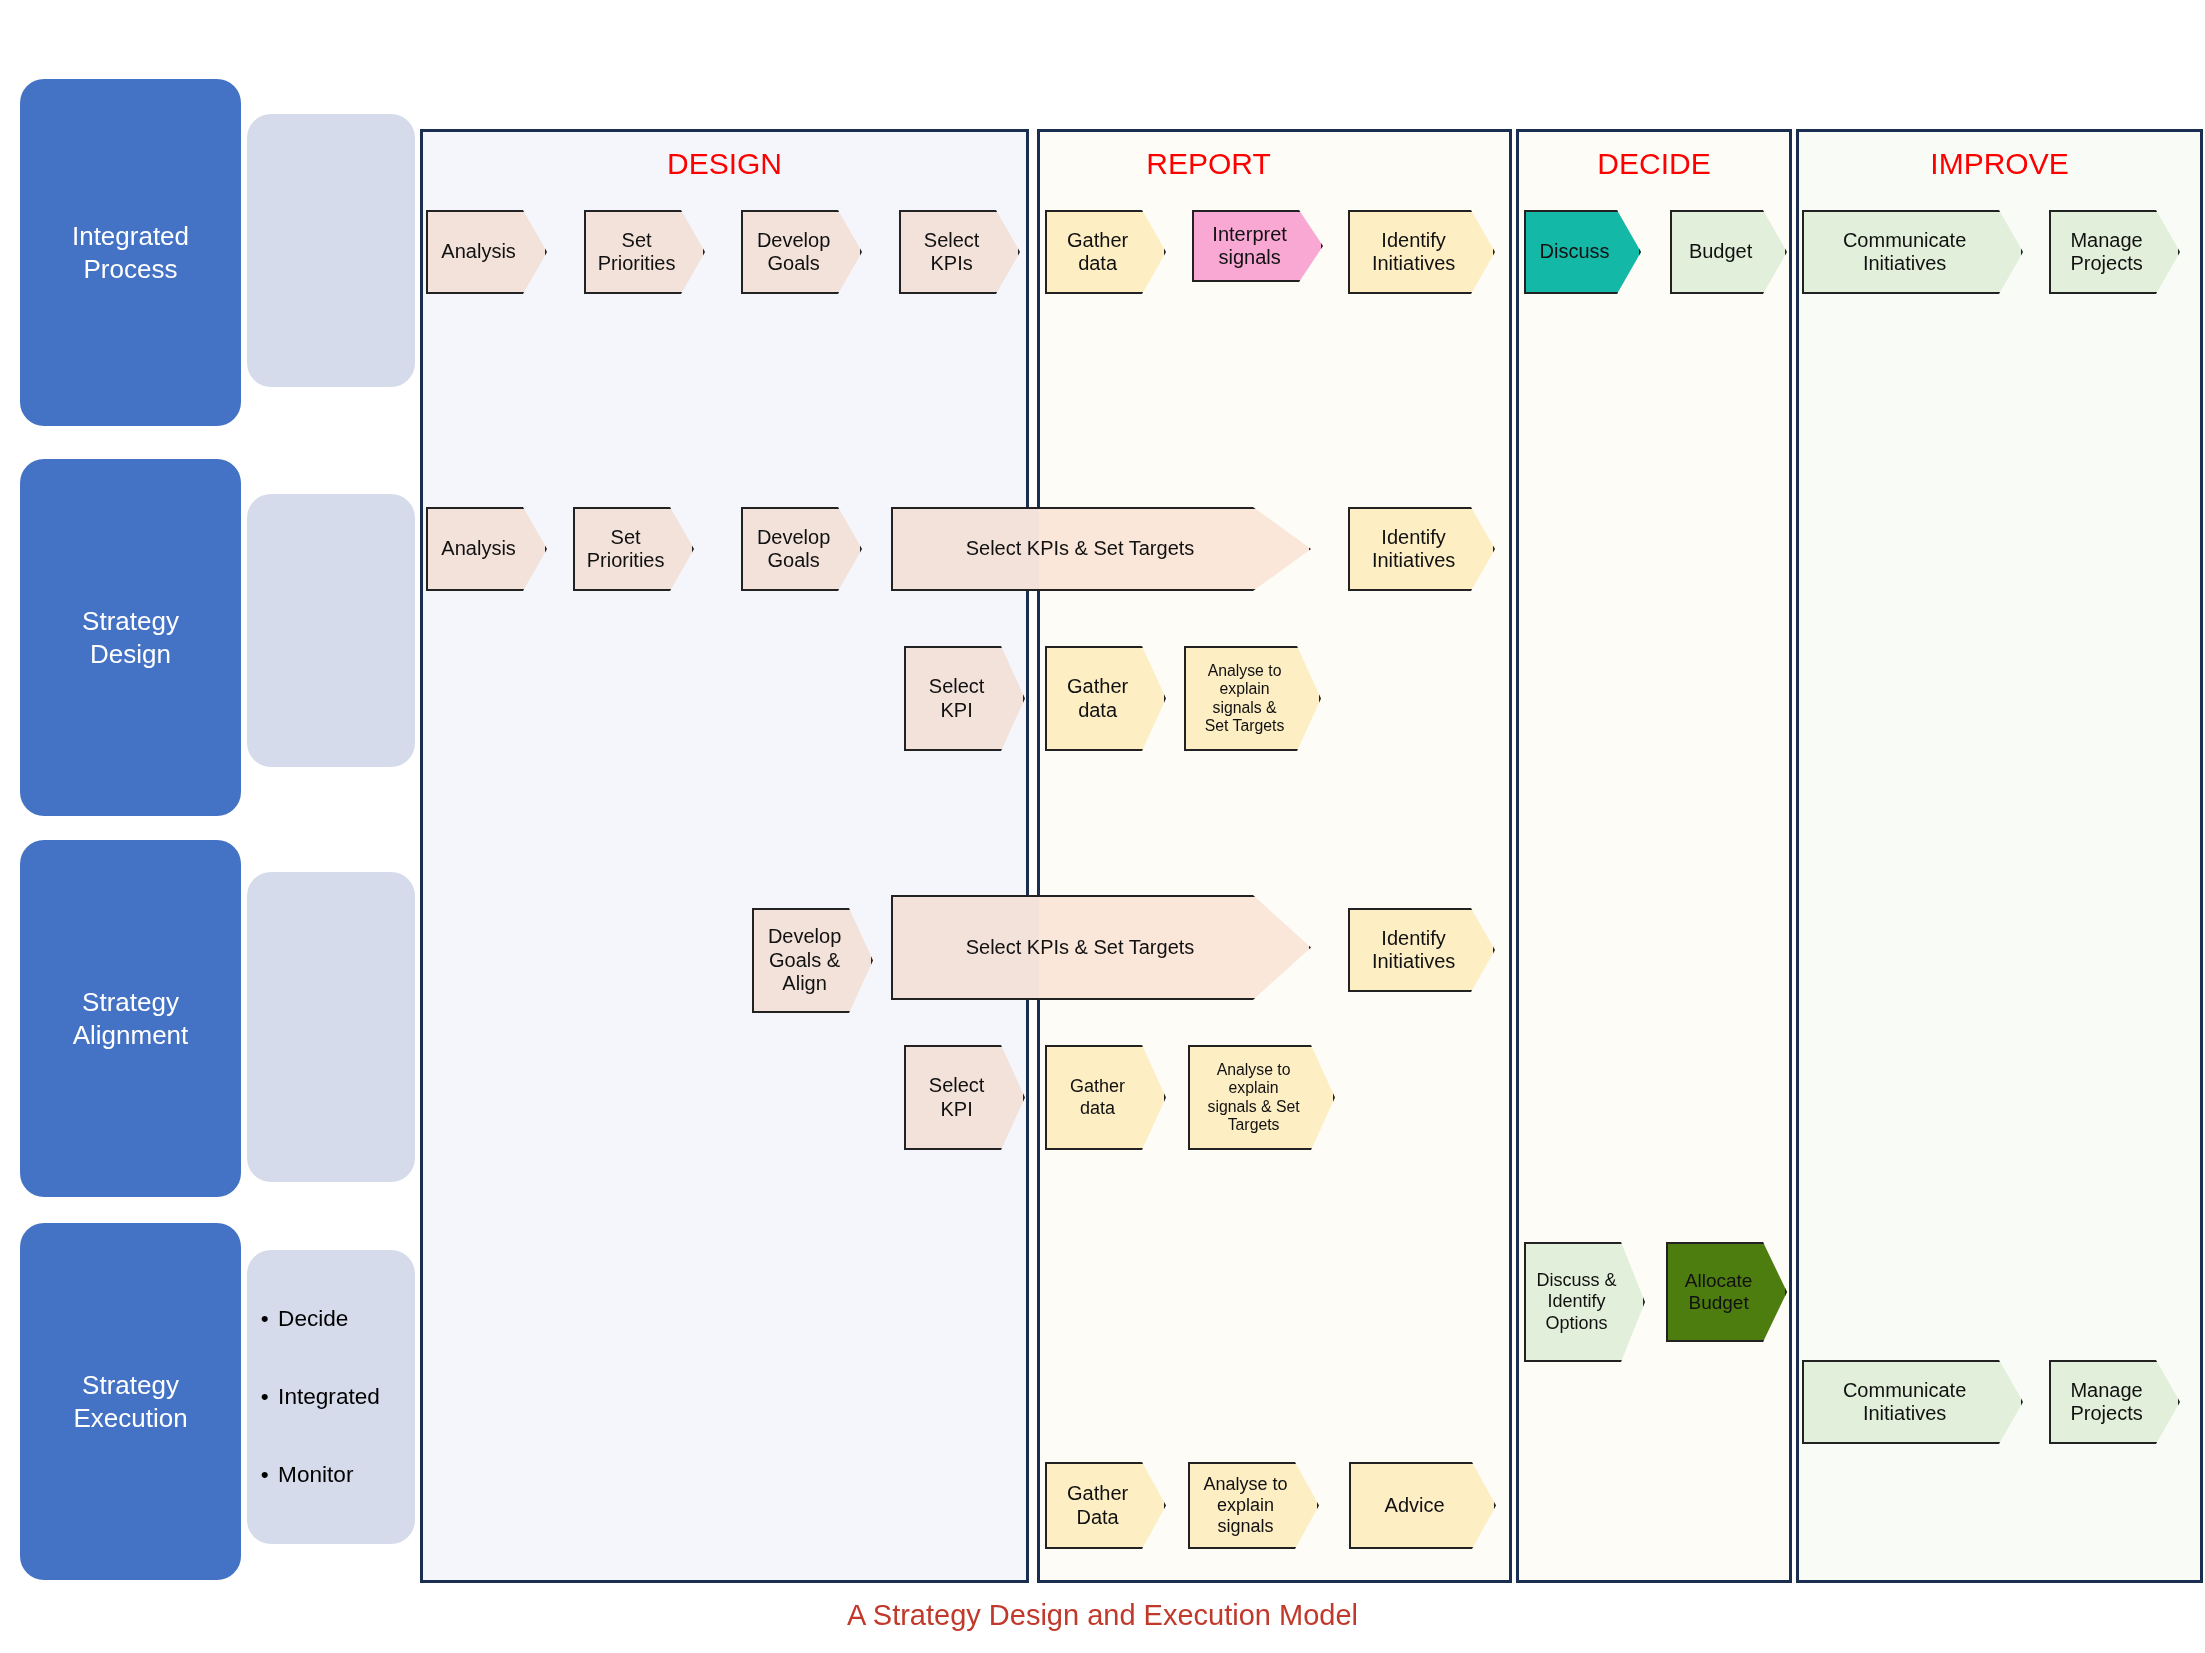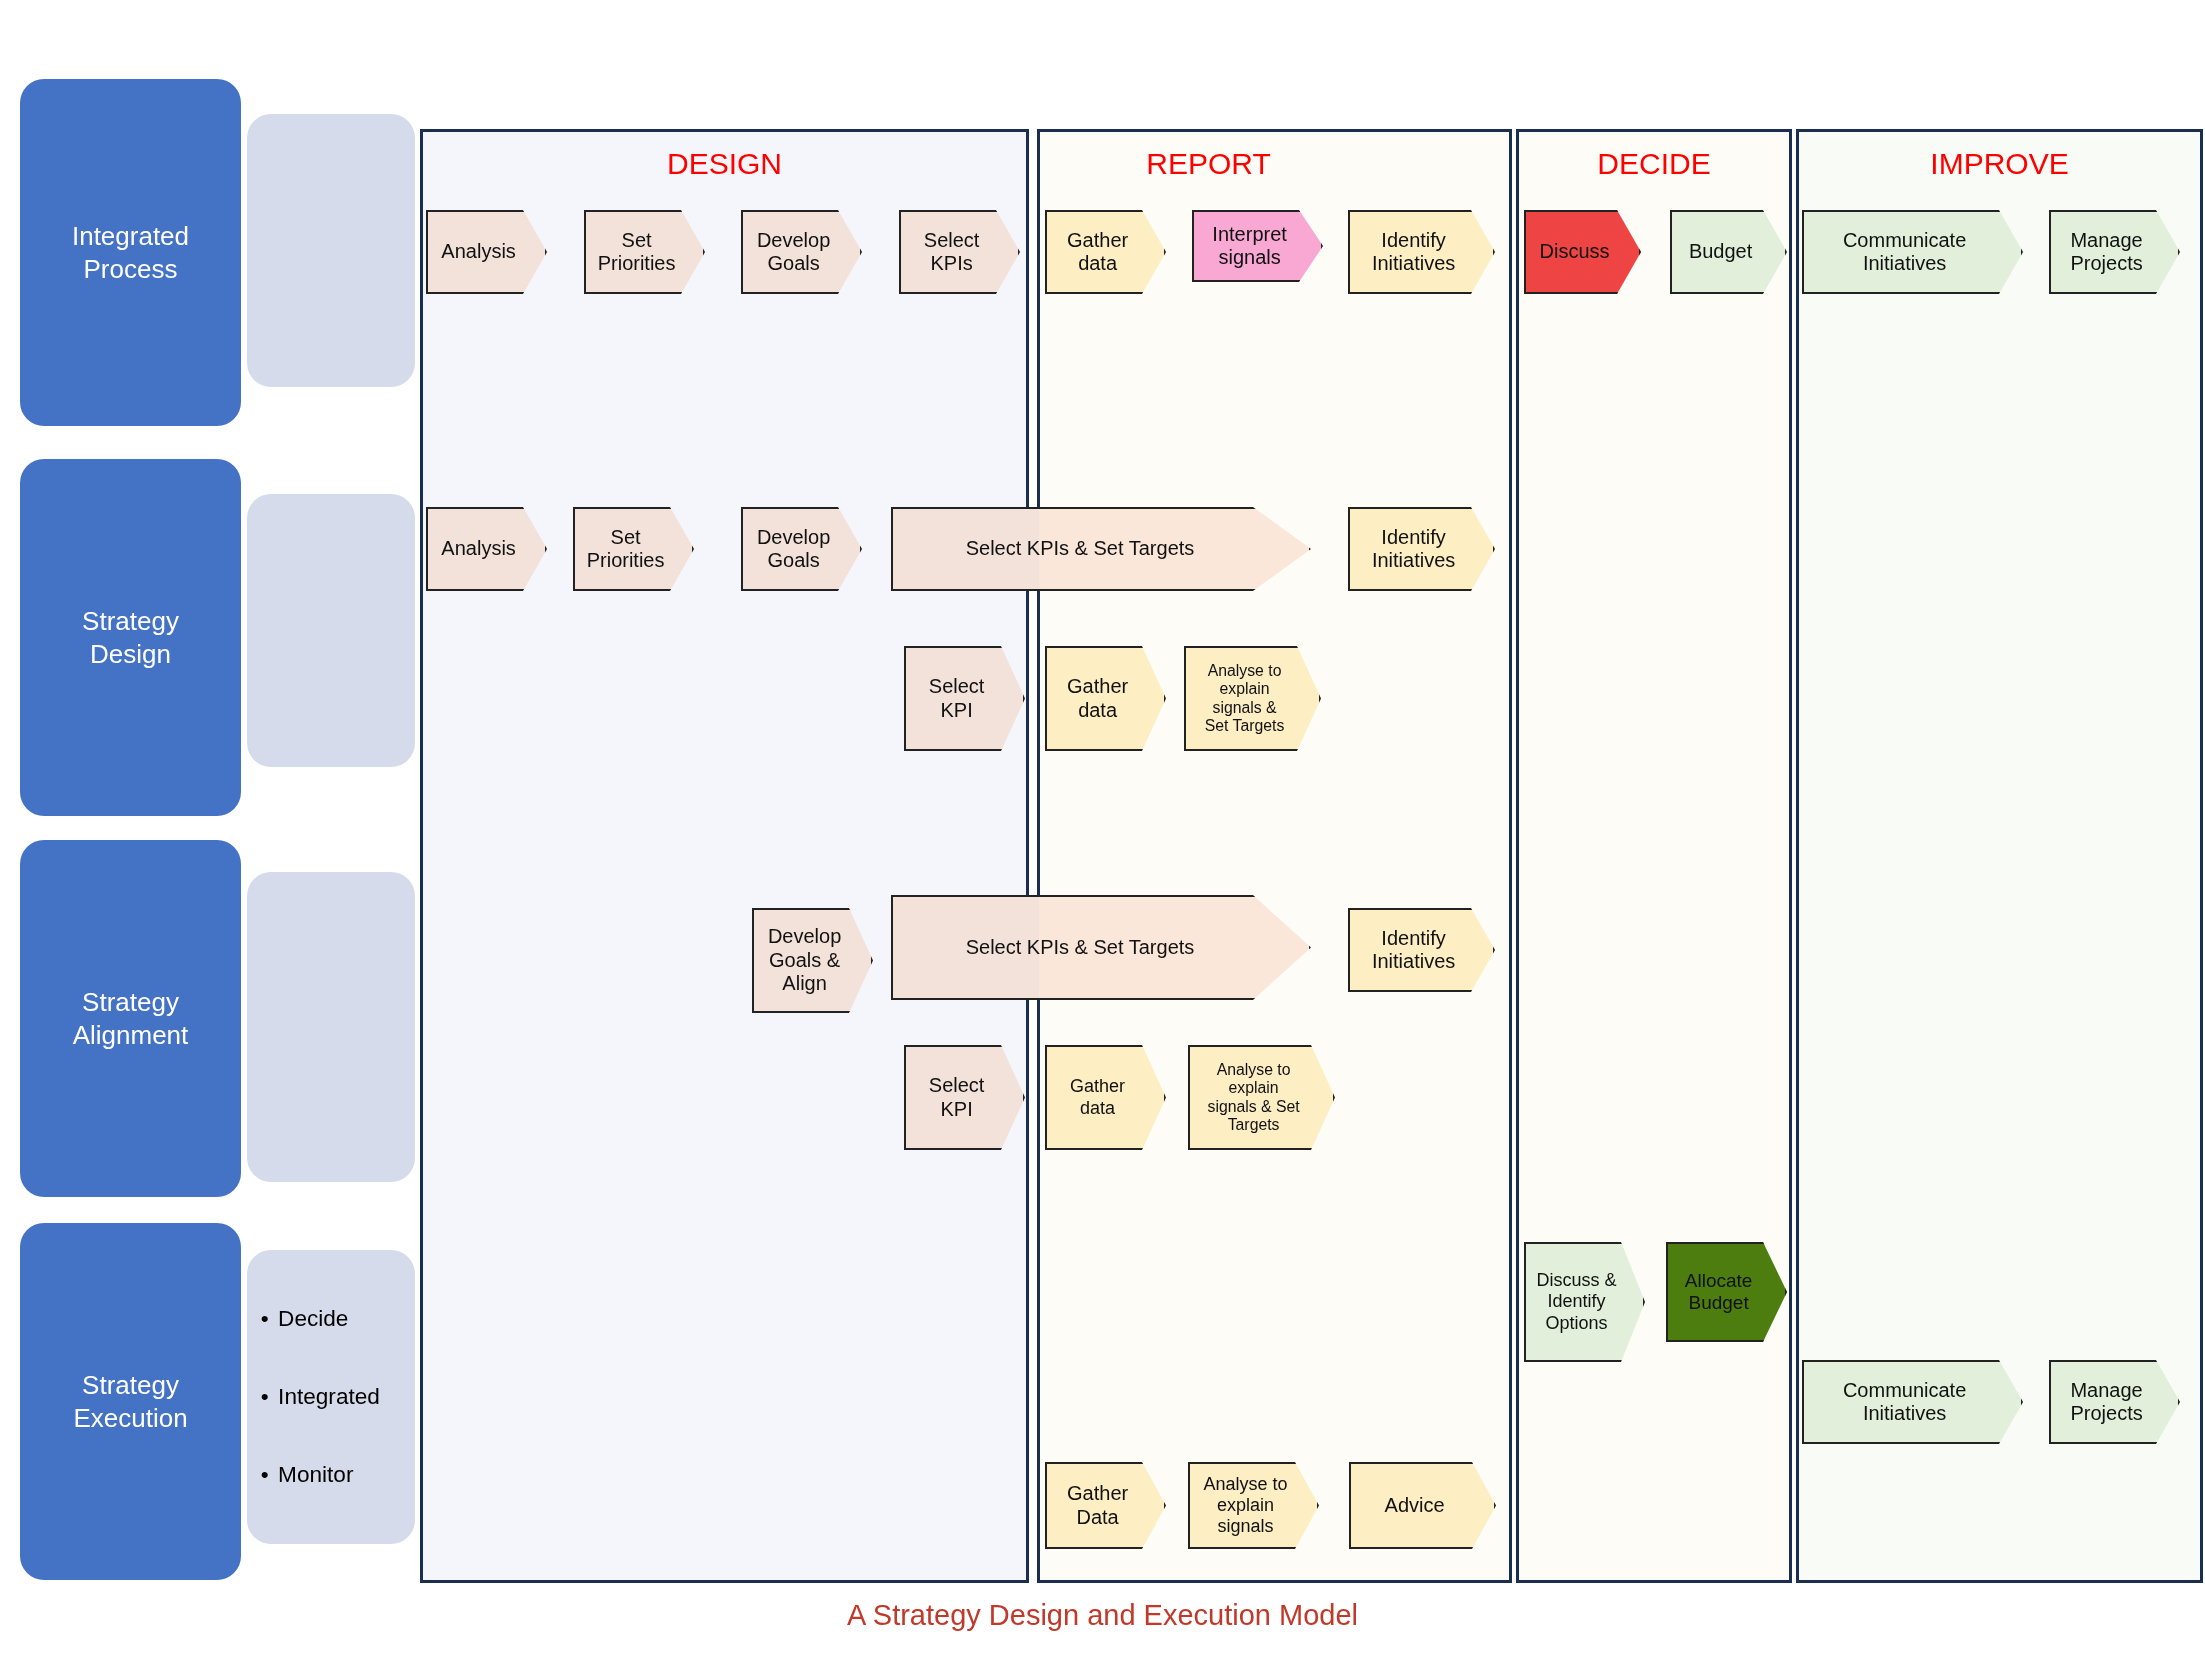--- a/index.html
+++ b/index.html
@@ -97,21 +97,21 @@
   <div class="chev" style="left:1045px;top:210px;width:121px;height:84px;background:#fdeec4;font-size:20px;white-space:pre-line;">
     <span>Gather
 data</span></div>
   <div class="chev" style="left:1192px;top:210px;width:131px;height:72px;background:#f9a8d4;font-size:20px;white-space:pre-line;">
     <span>Interpret
 signals</span></div>
   <div class="chev" style="left:1348px;top:210px;width:147px;height:84px;background:#fdeec4;font-size:20px;white-space:pre-line;">
     <span>Identify
 Initiatives</span></div>
 
-  <div class="chev" style="left:1524px;top:210px;width:117px;height:84px;background:#ef4444;font-size:20px;">
+  <div class="chev" style="left:1524px;top:210px;width:117px;height:84px;background:#14b8a6;font-size:20px;">
     <span>Discuss</span>
     </div>
   <div class="chev" style="left:1670px;top:210px;width:117px;height:84px;background:#e2efda;font-size:20px;">
     <span>Budget</span>
     </div>
 
   <div class="chev" style="left:1802px;top:210px;width:221px;height:84px;background:#e2efda;font-size:20px;white-space:pre-line;">
     <span>Communicate
 Initiatives</span></div>
   <div class="chev" style="left:2049px;top:210px;width:131px;height:84px;background:#e2efda;font-size:20px;white-space:pre-line;">

